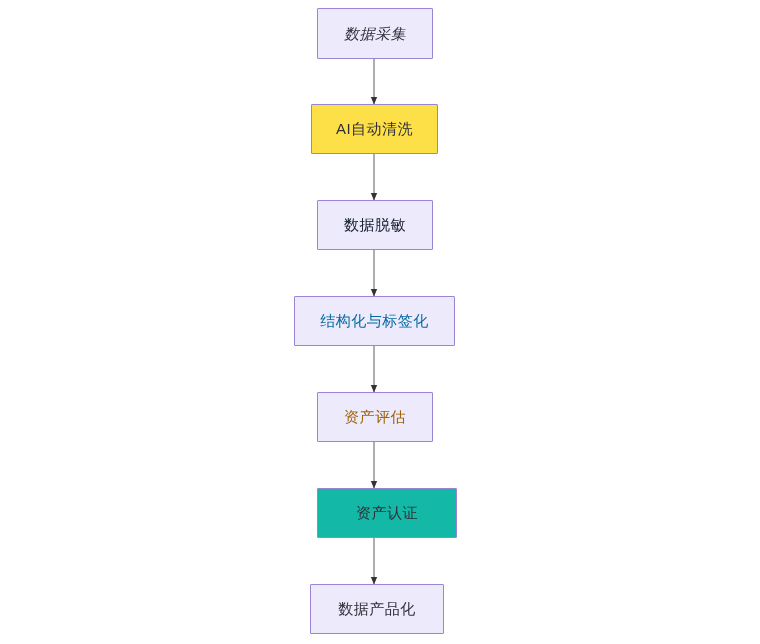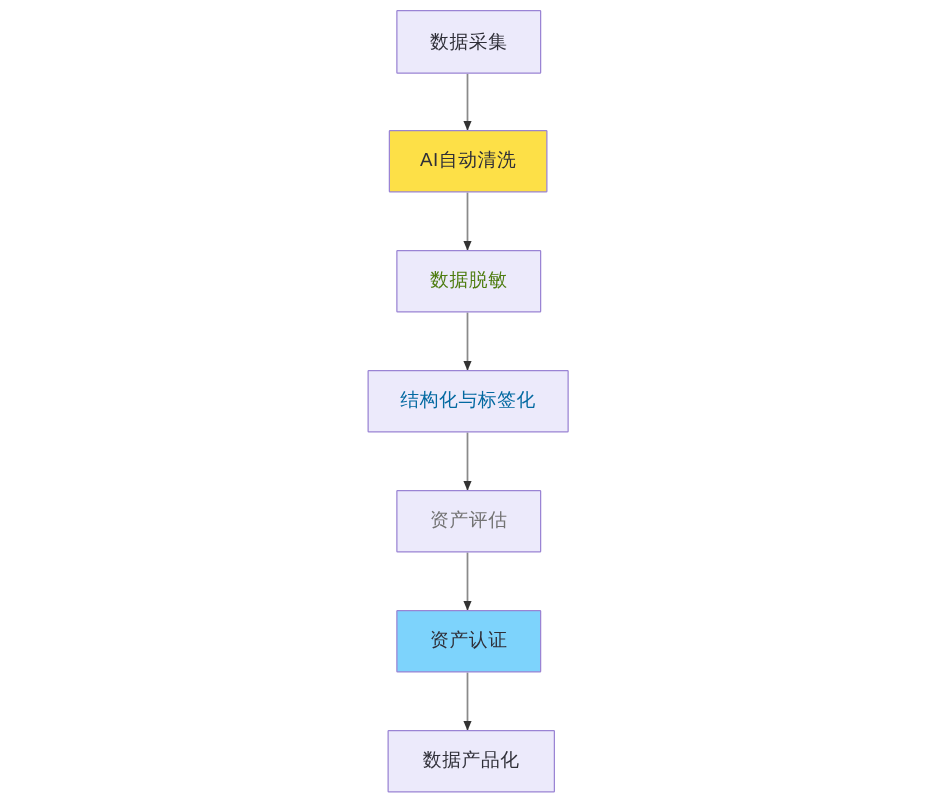--- a/index.html
+++ b/index.html
@@ -62,36 +62,36 @@
         <line x1="374" y1="59" x2="374" y2="104" stroke="#8a8a8a" stroke-width="1.4" marker-end="url(#arrowhead)"></line>
         <line x1="374" y1="154" x2="374" y2="200" stroke="#8a8a8a" stroke-width="1.4" marker-end="url(#arrowhead)"></line>
         <line x1="374" y1="250" x2="374" y2="296" stroke="#8a8a8a" stroke-width="1.4" marker-end="url(#arrowhead)"></line>
         <line x1="374" y1="346" x2="374" y2="392" stroke="#8a8a8a" stroke-width="1.4" marker-end="url(#arrowhead)"></line>
         <line x1="374" y1="442" x2="374" y2="488" stroke="#8a8a8a" stroke-width="1.4" marker-end="url(#arrowhead)"></line>
         <line x1="374" y1="538" x2="374" y2="584" stroke="#8a8a8a" stroke-width="1.4" marker-end="url(#arrowhead)"></line>
       </g>
   </svg>
 
   <div id="node-group">
-      <div class="node" style="left: 317px; top: 8px; width: 116px; height: 51px; background: rgb(236, 234, 251); border-color: rgb(154, 132, 212);">
+      <div class="node" style="left: 317px; top: 8px; width: 116px; height: 51px; background: rgb(236, 234, 251); border-color: rgb(154, 132, 212); font-style: italic;">
         <span class="node-label" style="color: rgb(47, 47, 56);">数据采集</span>
       </div>
       <div class="node" style="left: 311px; top: 104px; width: 127px; height: 50px; background: #fde047; border-color: rgb(154, 132, 212);">
         <span class="node-label" style="color: rgb(47, 47, 56);">AI自动清洗</span>
       </div>
       <div class="node" style="left: 317px; top: 200px; width: 116px; height: 50px; background: rgb(236, 234, 251); border-color: rgb(154, 132, 212);">
-        <span class="node-label" style="color: #4d7c0f;">数据脱敏</span>
+        <span class="node-label" style="color: #0f172a;">数据脱敏</span>
       </div>
       <div class="node" style="left: 294px; top: 296px; width: 161px; height: 50px; background: rgb(236, 234, 251); border-color: rgb(154, 132, 212);">
         <span class="node-label" style="color: #0369a1;">结构化与标签化</span>
       </div>
       <div class="node" style="left: 317px; top: 392px; width: 116px; height: 50px; background: rgb(236, 234, 251); border-color: rgb(154, 132, 212);">
-        <span class="node-label" style="color: #737373;">资产评估</span>
+        <span class="node-label" style="color: #a16207;">资产评估</span>
       </div>
-      <div class="node" style="left: 317px; top: 488px; width: 116px; height: 50px; background: #7dd3fc; border-color: rgb(154, 132, 212);">
+      <div class="node" style="left: 317px; top: 488px; width: 140px; height: 50px; background: #14b8a6; border-color: rgb(154, 132, 212);">
         <span class="node-label" style="color: rgb(47, 47, 56);">资产认证</span>
       </div>
       <div class="node" style="left: 310px; top: 584px; width: 134px; height: 50px; background: rgb(236, 234, 251); border-color: rgb(154, 132, 212);">
         <span class="node-label" style="color: rgb(47, 47, 56);">数据产品化</span>
       </div>
     </div>
 
 </div>
 
 </body></html>

